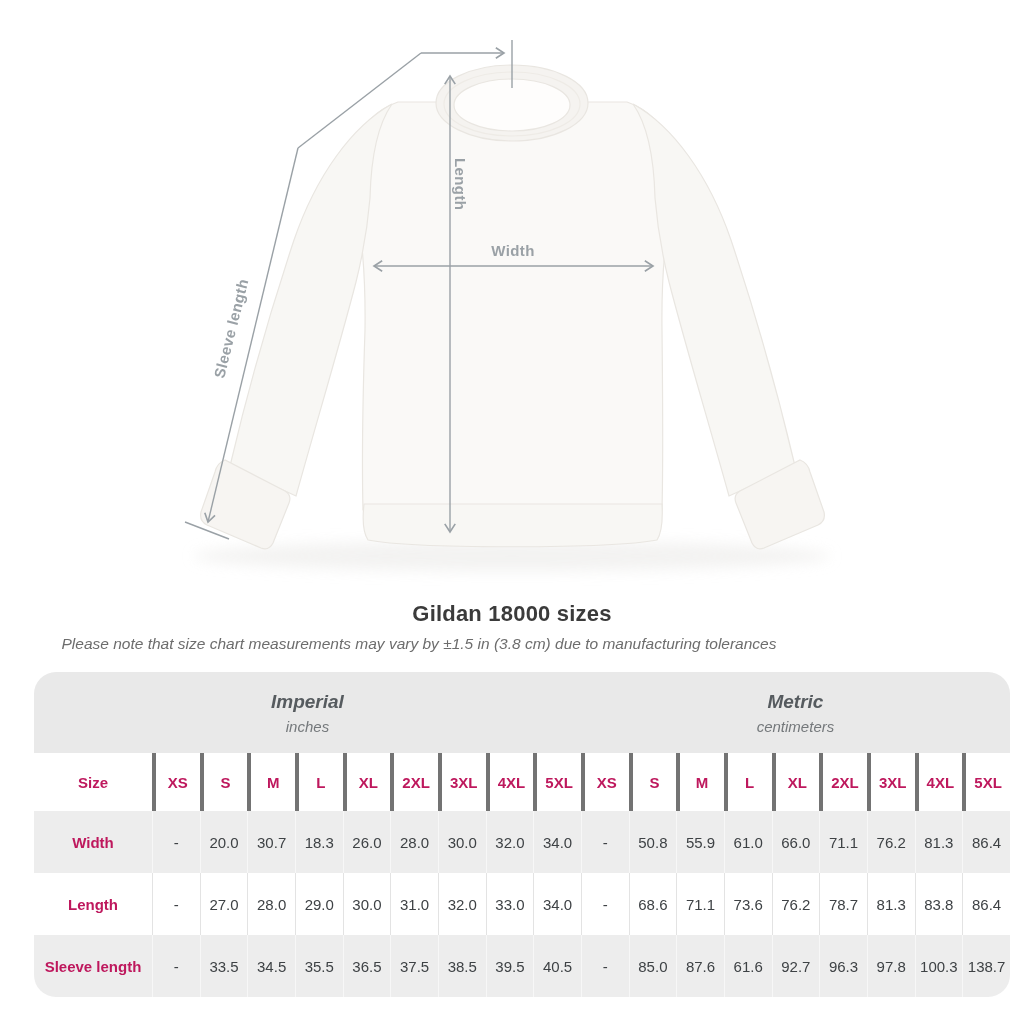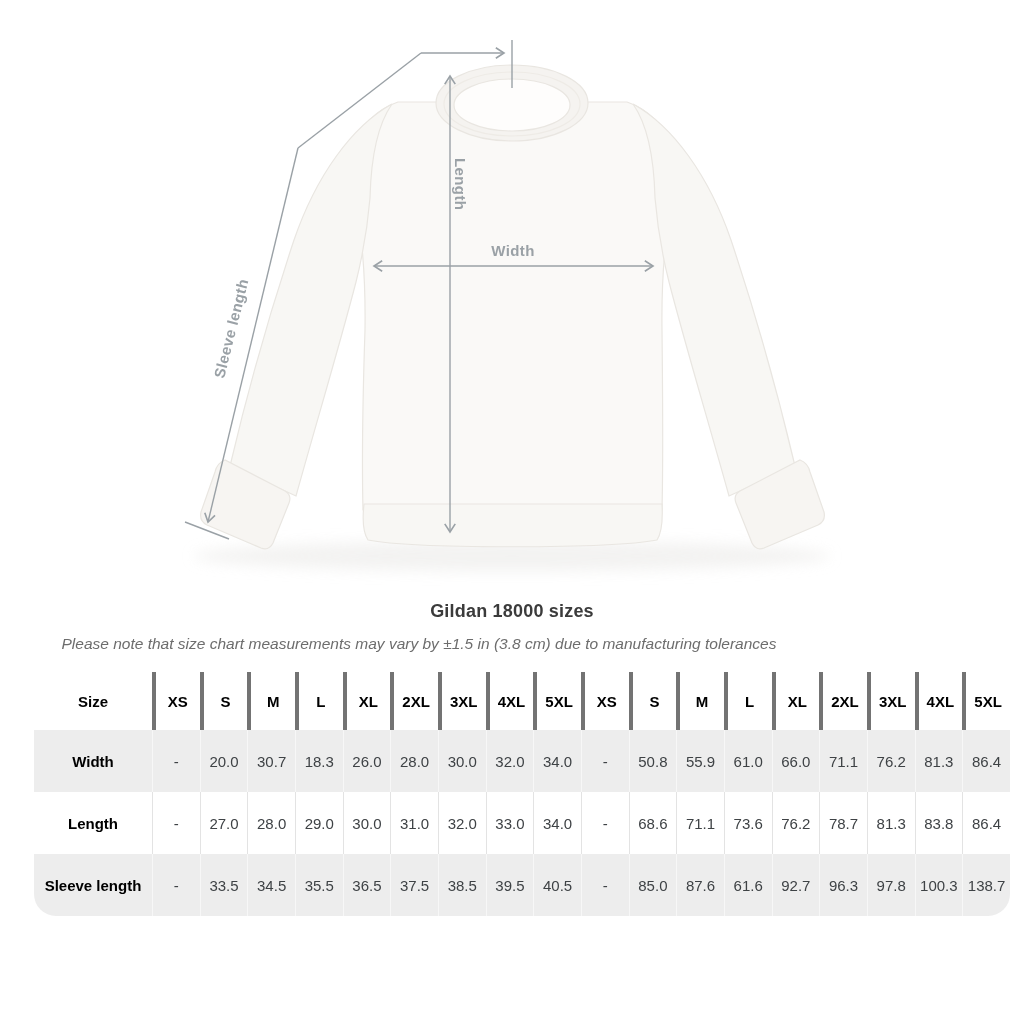--- a/index.html
+++ b/index.html
@@ -1,40 +1,40 @@
 <!DOCTYPE html>
 <html><head>
 <meta charset="utf-8">
 <style>
   html,body{margin:0;padding:0;background:#fff;}
   .page{position:relative;width:1024px;height:1024px;background:#ffffff;overflow:hidden;
         font-family:"Liberation Sans",sans-serif;}
   .diagram{position:absolute;top:0;left:0;}
 
   .title{position:absolute;top:601px;left:0;width:1024px;text-align:center;
-         font-size:18px;font-weight:bold;color:#3b3b3b;letter-spacing:.2px;}
+         font-size:22px;font-weight:bold;color:#3b3b3b;letter-spacing:.2px;}
   .note{position:absolute;top:635px;left:0;width:838px;text-align:center;
         font-style:italic;font-size:15.5px;color:#6d6d6d;}
 
   table.sizes{position:absolute;left:34px;top:672px;width:976px;
               border-collapse:separate;border-spacing:0;table-layout:fixed;}
   col.c-label{width:118px;}
   td{text-align:center;vertical-align:middle;font-size:15px;color:#3e4245;padding:0;}
 
   .band{height:81px;background:#e9e9e9;}
   .band-l{border-radius:22px 0 0 0;}
   .band-r{border-radius:0 22px 0 0;}
   .g-label{font-size:19px;font-weight:bold;font-style:italic;color:#565b5f;}
   .g-sub{font-size:15px;font-style:italic;color:#74787b;margin-top:5px;}
 
   .r-size td{height:58px;background:#ffffff;border-left:4px solid #737373;}
   .r-data td{height:62px;background:#ffffff;border-left:1px solid #e3e3e3;}
   .odd td{background:#ededed;border-left:1px solid #f7f7f7;}
   tr td:first-child{border-left:none;}
-  .lab,.szh{font-weight:bold;color:#000000;}
+  .lab,.szh{font-weight:bold;color:#be185d;}
   .last td:first-child{border-radius:0 0 0 22px;}
   .last td:last-child{border-radius:0 0 22px 0;}
 </style>
 </head>
 <body>
 
 <div class="page">
 
   <svg class="diagram" width="1024" height="660" viewBox="0 0 1024 660">
     <defs>
@@ -102,20 +102,30 @@
         <col>
         <col>
         <col>
         <col>
         <col>
         <col>
         <col>
         <col>
     </colgroup>
     <tbody>
+      <tr>
+        <td class="band band-l" colspan="10">
+          <div class="g-label">Imperial</div>
+          <div class="g-sub">inches</div>
+        </td>
+        <td class="band band-r" colspan="9">
+          <div class="g-label">Metric</div>
+          <div class="g-sub">centimeters</div>
+        </td>
+      </tr>
 
       <tr class="r-size">
         <td class="lab">Size</td>
         <td class="szh">XS</td>
         <td class="szh">S</td>
         <td class="szh">M</td>
         <td class="szh">L</td>
         <td class="szh">XL</td>
         <td class="szh">2XL</td>
         <td class="szh">3XL</td>

